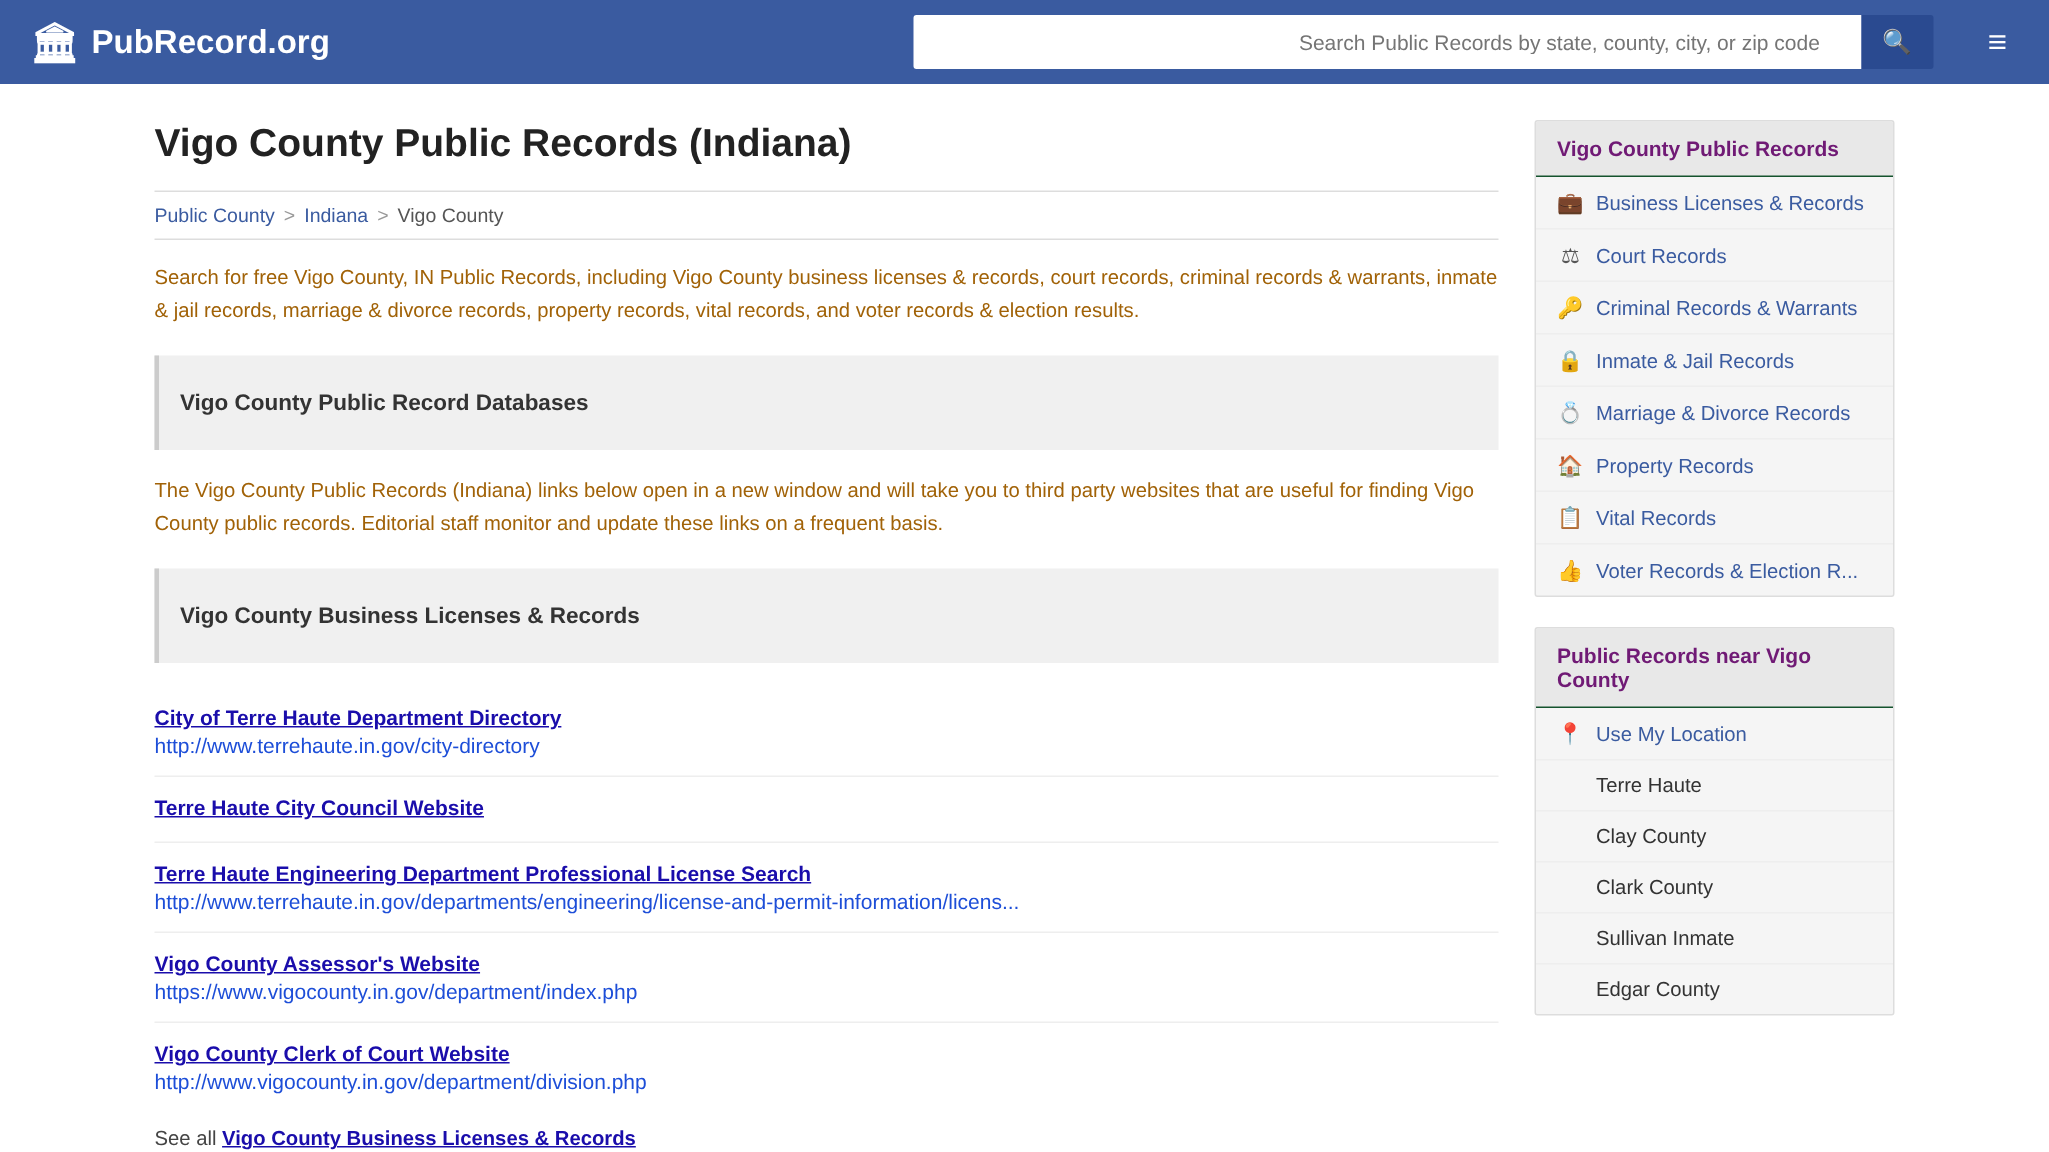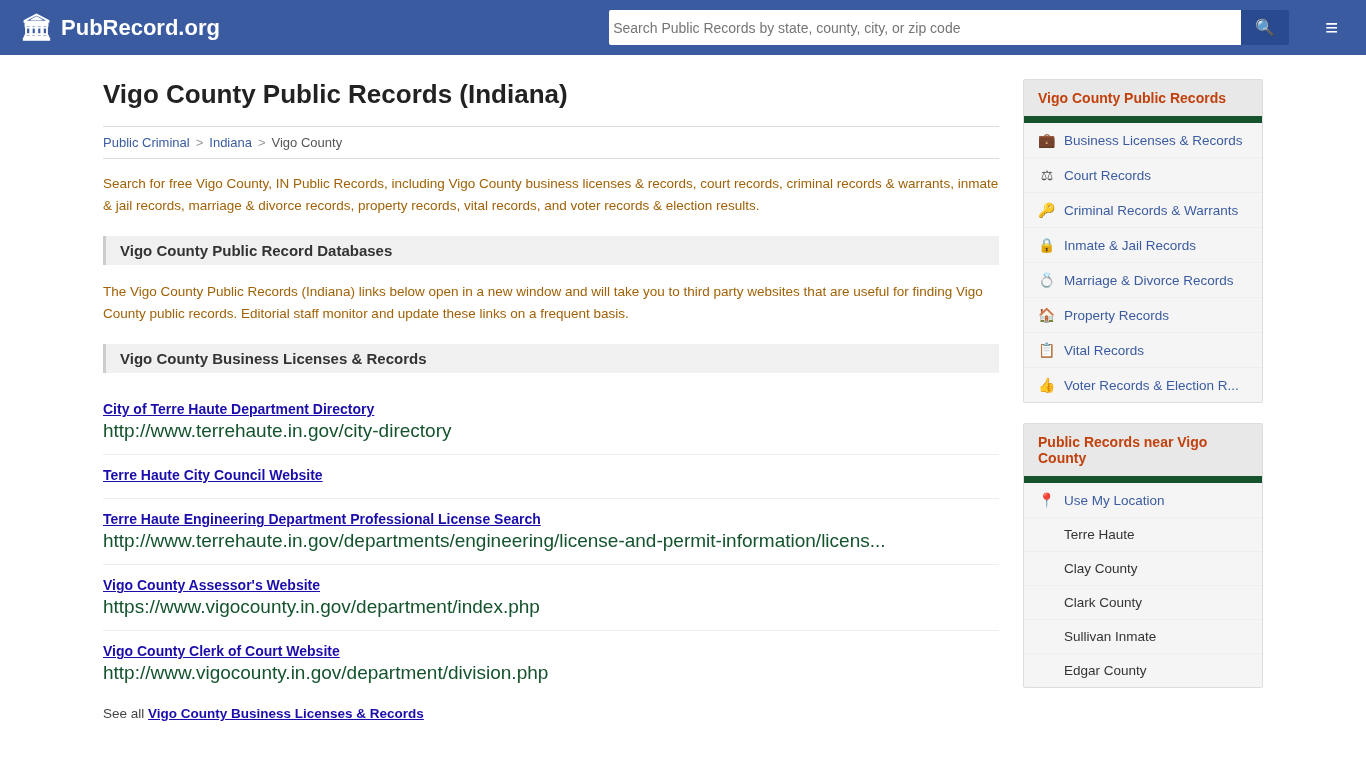--- a/index.html
+++ b/index.html
@@ -27,25 +27,26 @@
       font-size: 26px;
     }
     .search-bar {
       flex: 1;
       display: flex;
       max-width: 680px;
       margin-left: auto;
     }
     .search-bar input {
       flex: 1;
-      padding: 8px 4px;
+      padding: 8px 28px;
       border: none;
       outline: none;
       font-size: 14px;
       border-radius: 2px 0 0 2px;
+      text-align: right;
     }
     .search-bar button {
       background: #2a4a90;
       border: none;
       padding: 8px 14px;
       cursor: pointer;
       color: #fff;
       font-size: 16px;
       border-radius: 0 2px 2px 0;
     }
@@ -102,21 +103,21 @@
     .description {
       font-size: 13.5px;
       color: #a16207;
       line-height: 1.6;
       margin-bottom: 20px;
     }
 
     
     .section-header {
       background: #f0f0f0;
-      padding: 6px 14px;
+      padding: 23px 14px;
       font-size: 15px;
       font-weight: bold;
       color: #333;
       margin-bottom: 16px;
       border-left: 3px solid #ccc;
     }
 
     
     .record-entry {
       padding: 12px 0;
@@ -126,22 +127,22 @@
     .record-title {
       font-size: 14px;
       font-weight: bold;
       color: #1a0dab;
       text-decoration: underline;
       cursor: pointer;
       display: inline-block;
       margin-bottom: 3px;
     }
     .record-url {
-      font-size: 19px;
-      color: #14532d;
+      font-size: 14px;
+      color: #1d4ed8;
     }
 
     .see-all {
       font-size: 13.5px;
       color: #444;
       margin-top: 10px;
     }
     .see-all a {
       color: #1a0dab;
       font-weight: bold;
@@ -159,22 +160,22 @@
       border: 1px solid #ddd;
       border-radius: 2px;
       margin-bottom: 20px;
       overflow: hidden;
     }
     .sidebar-section-title {
       background: #e8e8e8;
       padding: 10px 14px;
       font-size: 14px;
       font-weight: bold;
-      color: #c2410c;
-      border-bottom: 7px solid #14532d;
+      color: #701a75;
+      border-bottom: 1px solid #14532d;
     }
     .sidebar-item {
       display: flex;
       align-items: center;
       gap: 8px;
       padding: 9px 14px;
       font-size: 13.5px;
       color: #3a5ba0;
       cursor: pointer;
       border-bottom: 1px solid #eee;
@@ -218,21 +219,21 @@
   </button>
 </header>
 
 <div class="main-container">
 
   <div class="content">
 
     <h1 class="page-title">Vigo County Public Records (Indiana)</h1>
 
     <nav class="breadcrumb">
-      <a href="#">Public Criminal</a>
+      <a href="#">Public County</a>
       <span class="sep">&gt;</span>
       <a href="#">Indiana</a>
       <span class="sep">&gt;</span>
       <span>Vigo County</span>
     </nav>
 
     <p class="description">Search for free Vigo County, IN Public Records, including Vigo County business licenses &amp; records, court records, criminal records &amp; warrants, inmate &amp; jail records, marriage &amp; divorce records, property records, vital records, and voter records &amp; election results.</p>
 
     <div class="section-header">Vigo County Public Record Databases</div>
     <p class="description">The Vigo County Public Records (Indiana) links below open in a new window and will take you to third party websites that are useful for finding Vigo County public records. Editorial staff monitor and update these links on a frequent basis.</p>

